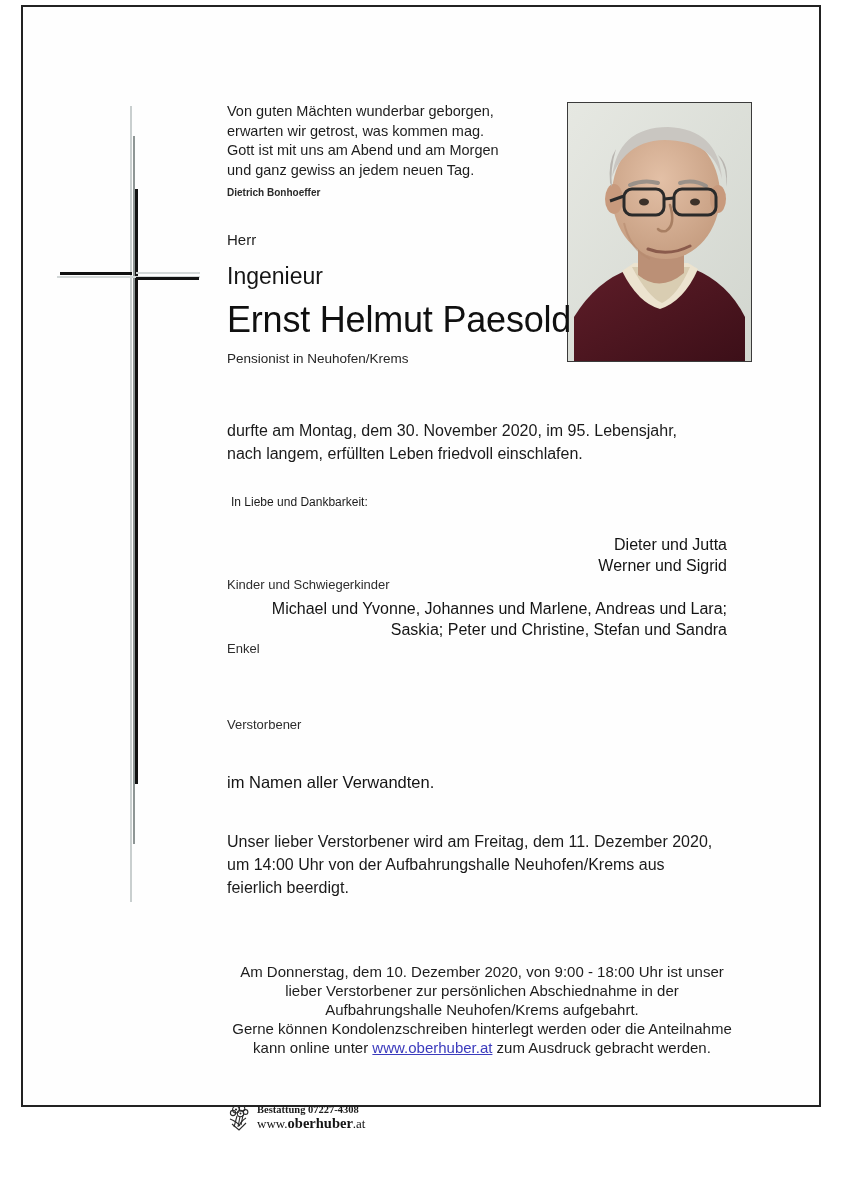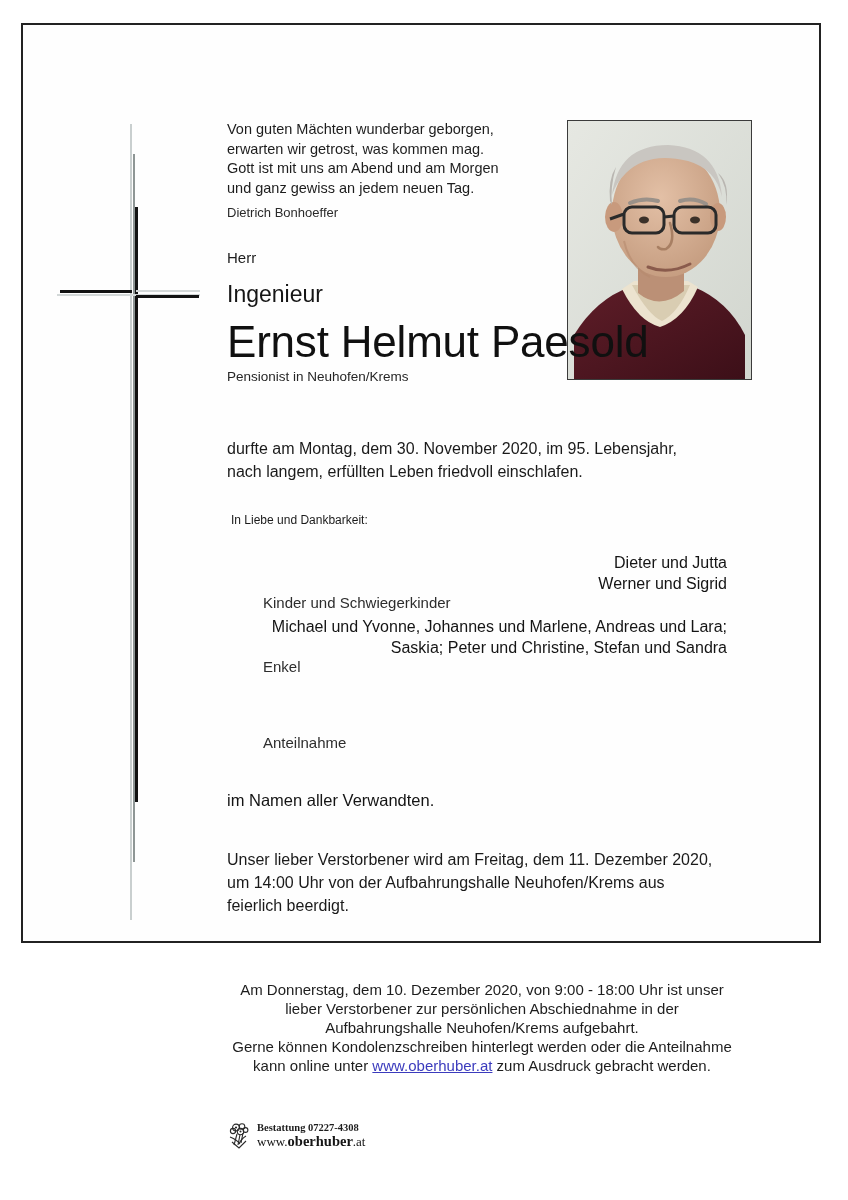--- a/index.html
+++ b/index.html
@@ -13,23 +13,23 @@
     font-family: "Liberation Sans", sans-serif;
     color: #1b1b1b;
     position: relative;
     overflow: hidden;
   }
 
   
   #card {
     position: absolute;
     left: 21px;
-    top: 23px;
+    top: 5px;
     width: 800px;
-    height: 920px;
+    height: 1102px;
     border: 2px solid #222222;
     background: #6d28d9;
     box-sizing: border-box;
   }
   #card-inner {
     position: absolute;
     inset: 0;
     background: #fefefe;
   }
 
@@ -107,41 +107,42 @@
     position: absolute;
     left: 0; top: 95px;
     width: 320px;
     font-size: 14.5px;
     line-height: 19.5px;
     color: #1d1d1d;
   }
   .quote-author {
     position: absolute;
     left: 0; top: 180px;
-    font-size: 13px;
+    font-size: 10px;
     color: #2a2a2a;
+    font-weight: bold;
   }
 
   .salutation {
     position: absolute;
     left: 0; top: 224px;
     font-size: 15px;
     color: #1d1d1d;
     text-align: right;
   }
   .title-line {
     position: absolute;
     left: 0; top: 256px;
     font-size: 23px;
     color: #151515;
   }
   .full-name {
     position: absolute;
     left: 0; top: 292px;
-    font-size: 44px;
+    font-size: 36px;
     letter-spacing: -0.2px;
     color: #101010;
   }
   .occupation {
     position: absolute;
     left: 0; top: 344px;
     font-size: 13.5px;
     color: #262626;
   }
 
@@ -162,25 +163,24 @@
   }
 
   .fam-group { position: absolute; left: 0; width: 500px; }
   .fam-names {
     font-size: 16px;
     line-height: 21px;
     color: #141414;
     text-align: right;
   }
   .fam-role {
-    font-size: 15px;
+    font-size: 13px;
     line-height: 15px;
     color: #2d2d2d;
     margin-top: 1px;
-    margin-left: 36px;
   }
   #fam-0 { top: 527px; }
   #fam-1 { top: 591px; }
   #fam-2 { top: 656px; }
   #fam-3 { top: 709px; }
 
   .all-relatives {
     position: absolute;
     left: 0; top: 766px;
     font-size: 16.5px;
@@ -324,21 +324,21 @@
         <div class="fam-names">Dieter und Jutta<br>Werner und Sigrid</div>
         <div class="fam-role">Kinder und Schwiegerkinder</div>
       </div>
       <div class="fam-group" id="fam-1">
         <div class="fam-names">Michael und Yvonne, Johannes und Marlene, Andreas und Lara;<br>Saskia; Peter und Christine, Stefan und Sandra</div>
         <div class="fam-role">Enkel</div>
       </div>
       <div class="fam-group" id="fam-2">
       </div>
       <div class="fam-group" id="fam-3">
-        <div class="fam-role">Anteilnahme</div>
+        <div class="fam-role">Verstorbener</div>
       </div>
 
       <div class="all-relatives">im Namen aller Verwandten.</div>
 
       <div class="burial">Unser lieber Verstorbener wird am Freitag, dem 11. Dezember 2020,<br>um 14:00 Uhr von der Aufbahrungshalle Neuhofen/Krems aus<br>feierlich beerdigt.</div>
 
       <div class="viewing">
         <span>Am Donnerstag, dem 10. Dezember 2020, von 9:00 - 18:00 Uhr ist unser lieber Verstorbener zur persönlichen Abschiednahme in der Aufbahrungshalle Neuhofen/Krems aufgebahrt.</span><br>
         <span>Gerne können Kondolenzschreiben hinterlegt werden oder die Anteilnahme kann online unter </span><a class="weblink" href="#">www.oberhuber.at</a><span> zum Ausdruck gebracht werden.</span>
       </div>

